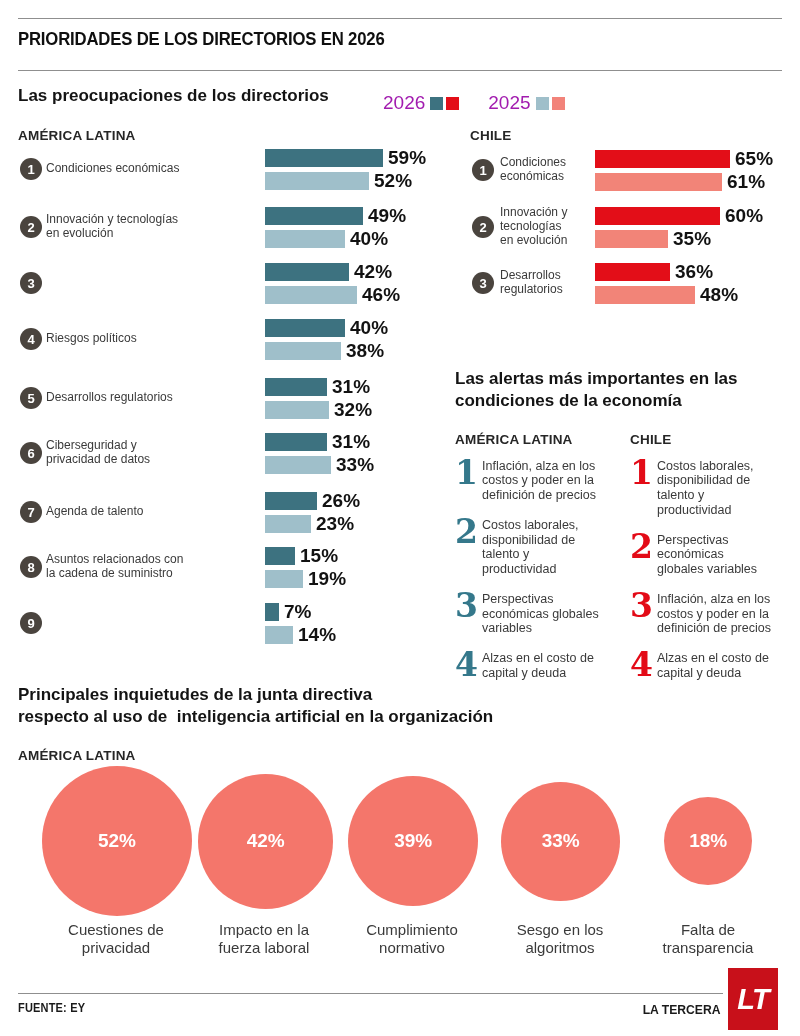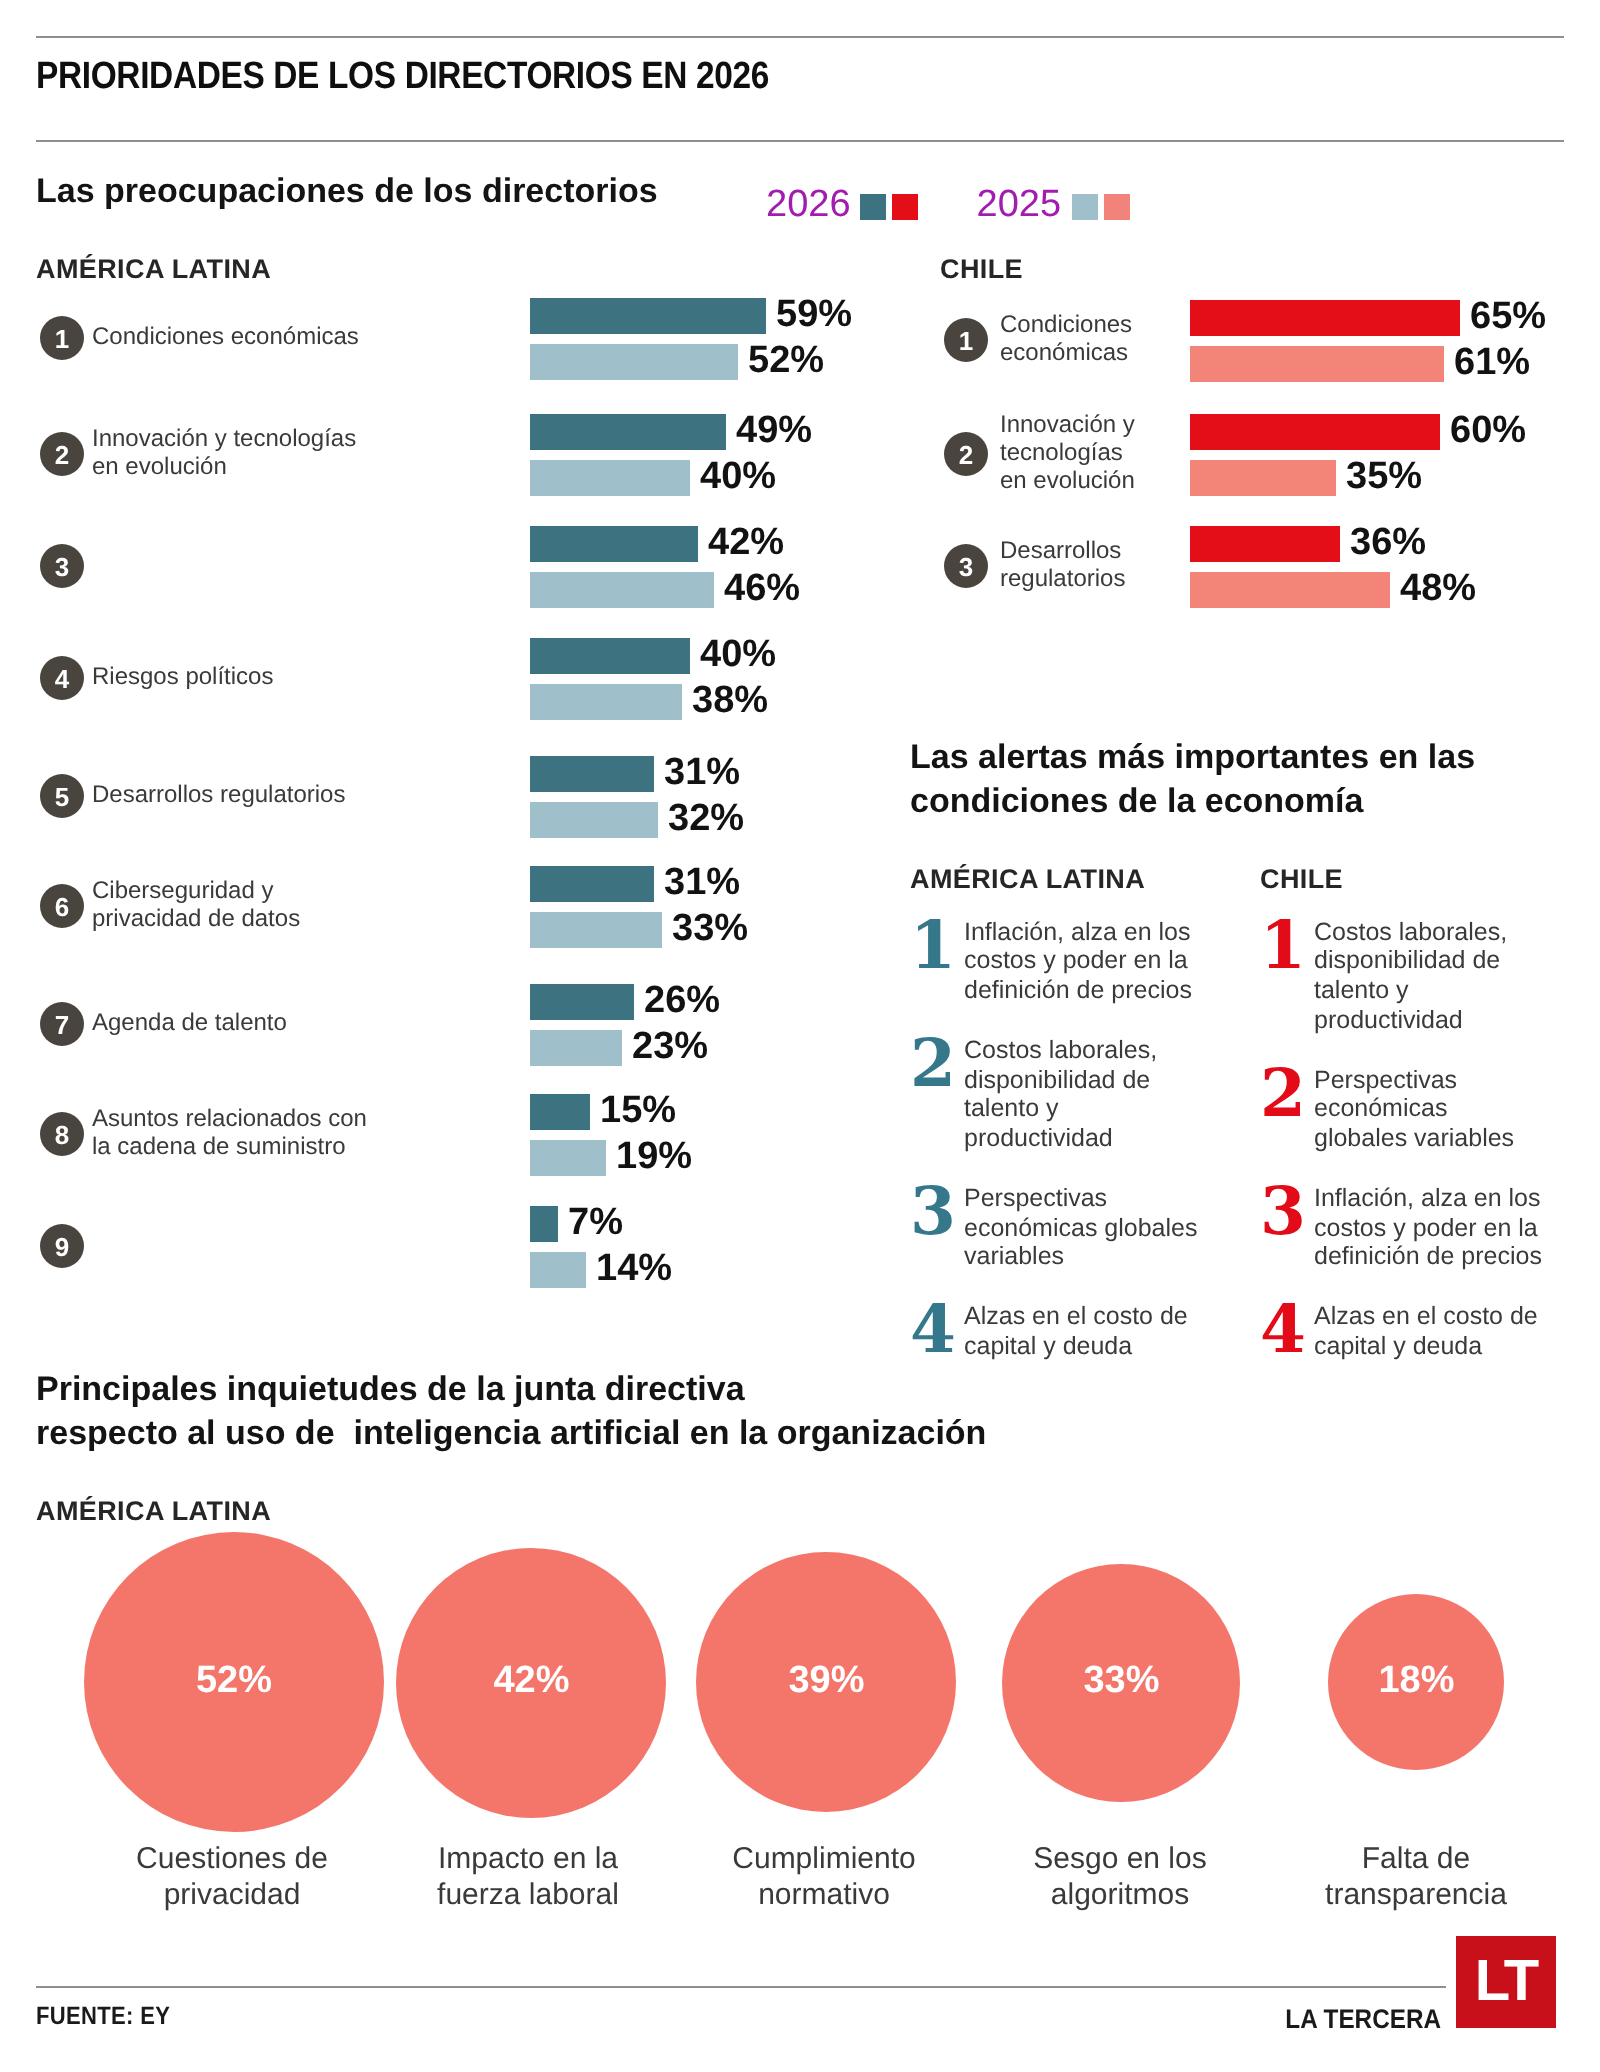--- a/index.html
+++ b/index.html
@@ -49,22 +49,22 @@
   .bubble-col{flex:1;display:flex;justify-content:center;align-items:center;height:100%;}
   .bubble{border-radius:50%;background:#F4766B;display:flex;align-items:center;justify-content:center;}
   .bubble-pct{color:#fff;font-weight:bold;font-size:19px;}
   .bubble-labels{display:flex;padding-left:24px;margin-top:4px;}
   .bubble-label{flex:1;text-align:center;font-size:15px;line-height:1.22;color:#3a3a3a;white-space:pre-line;}
   
   .source{position:absolute;left:18px;top:1001px;font-size:12.5px;font-weight:bold;color:#1a1a1a;
           letter-spacing:.2px;transform:scaleX(.88);transform-origin:left center;white-space:nowrap;}
   .brand{position:absolute;right:80px;top:1002px;font-size:13.5px;font-weight:bold;color:#1a1a1a;
          transform:scaleX(.9);transform-origin:right center;white-space:nowrap;}
-  .lt-logo{position:absolute;right:22px;top:968px;width:50px;height:46px;background:#C8101A;color:#fff;
-           display:flex;align-items:center;justify-content:center;font-weight:bold;font-size:29px;letter-spacing:-1px;}
+  .lt-logo{position:absolute;right:22px;top:968px;width:50px;height:62px;background:#C8101A;color:#fff;
+           display:flex;align-items:center;justify-content:center;font-weight:bold;font-size:29px;letter-spacing:-1px;font-style:italic;}
 </style>
 </head>
 <body>
 
 <div class="page">
 
   <div class="rule" style="left:18px;top:18px;width:764px;"></div>
   <div class="main-title">PRIORIDADES DE LOS DIRECTORIOS EN 2026</div>
   <div class="rule" style="left:18px;top:70px;width:764px;"></div>
 

